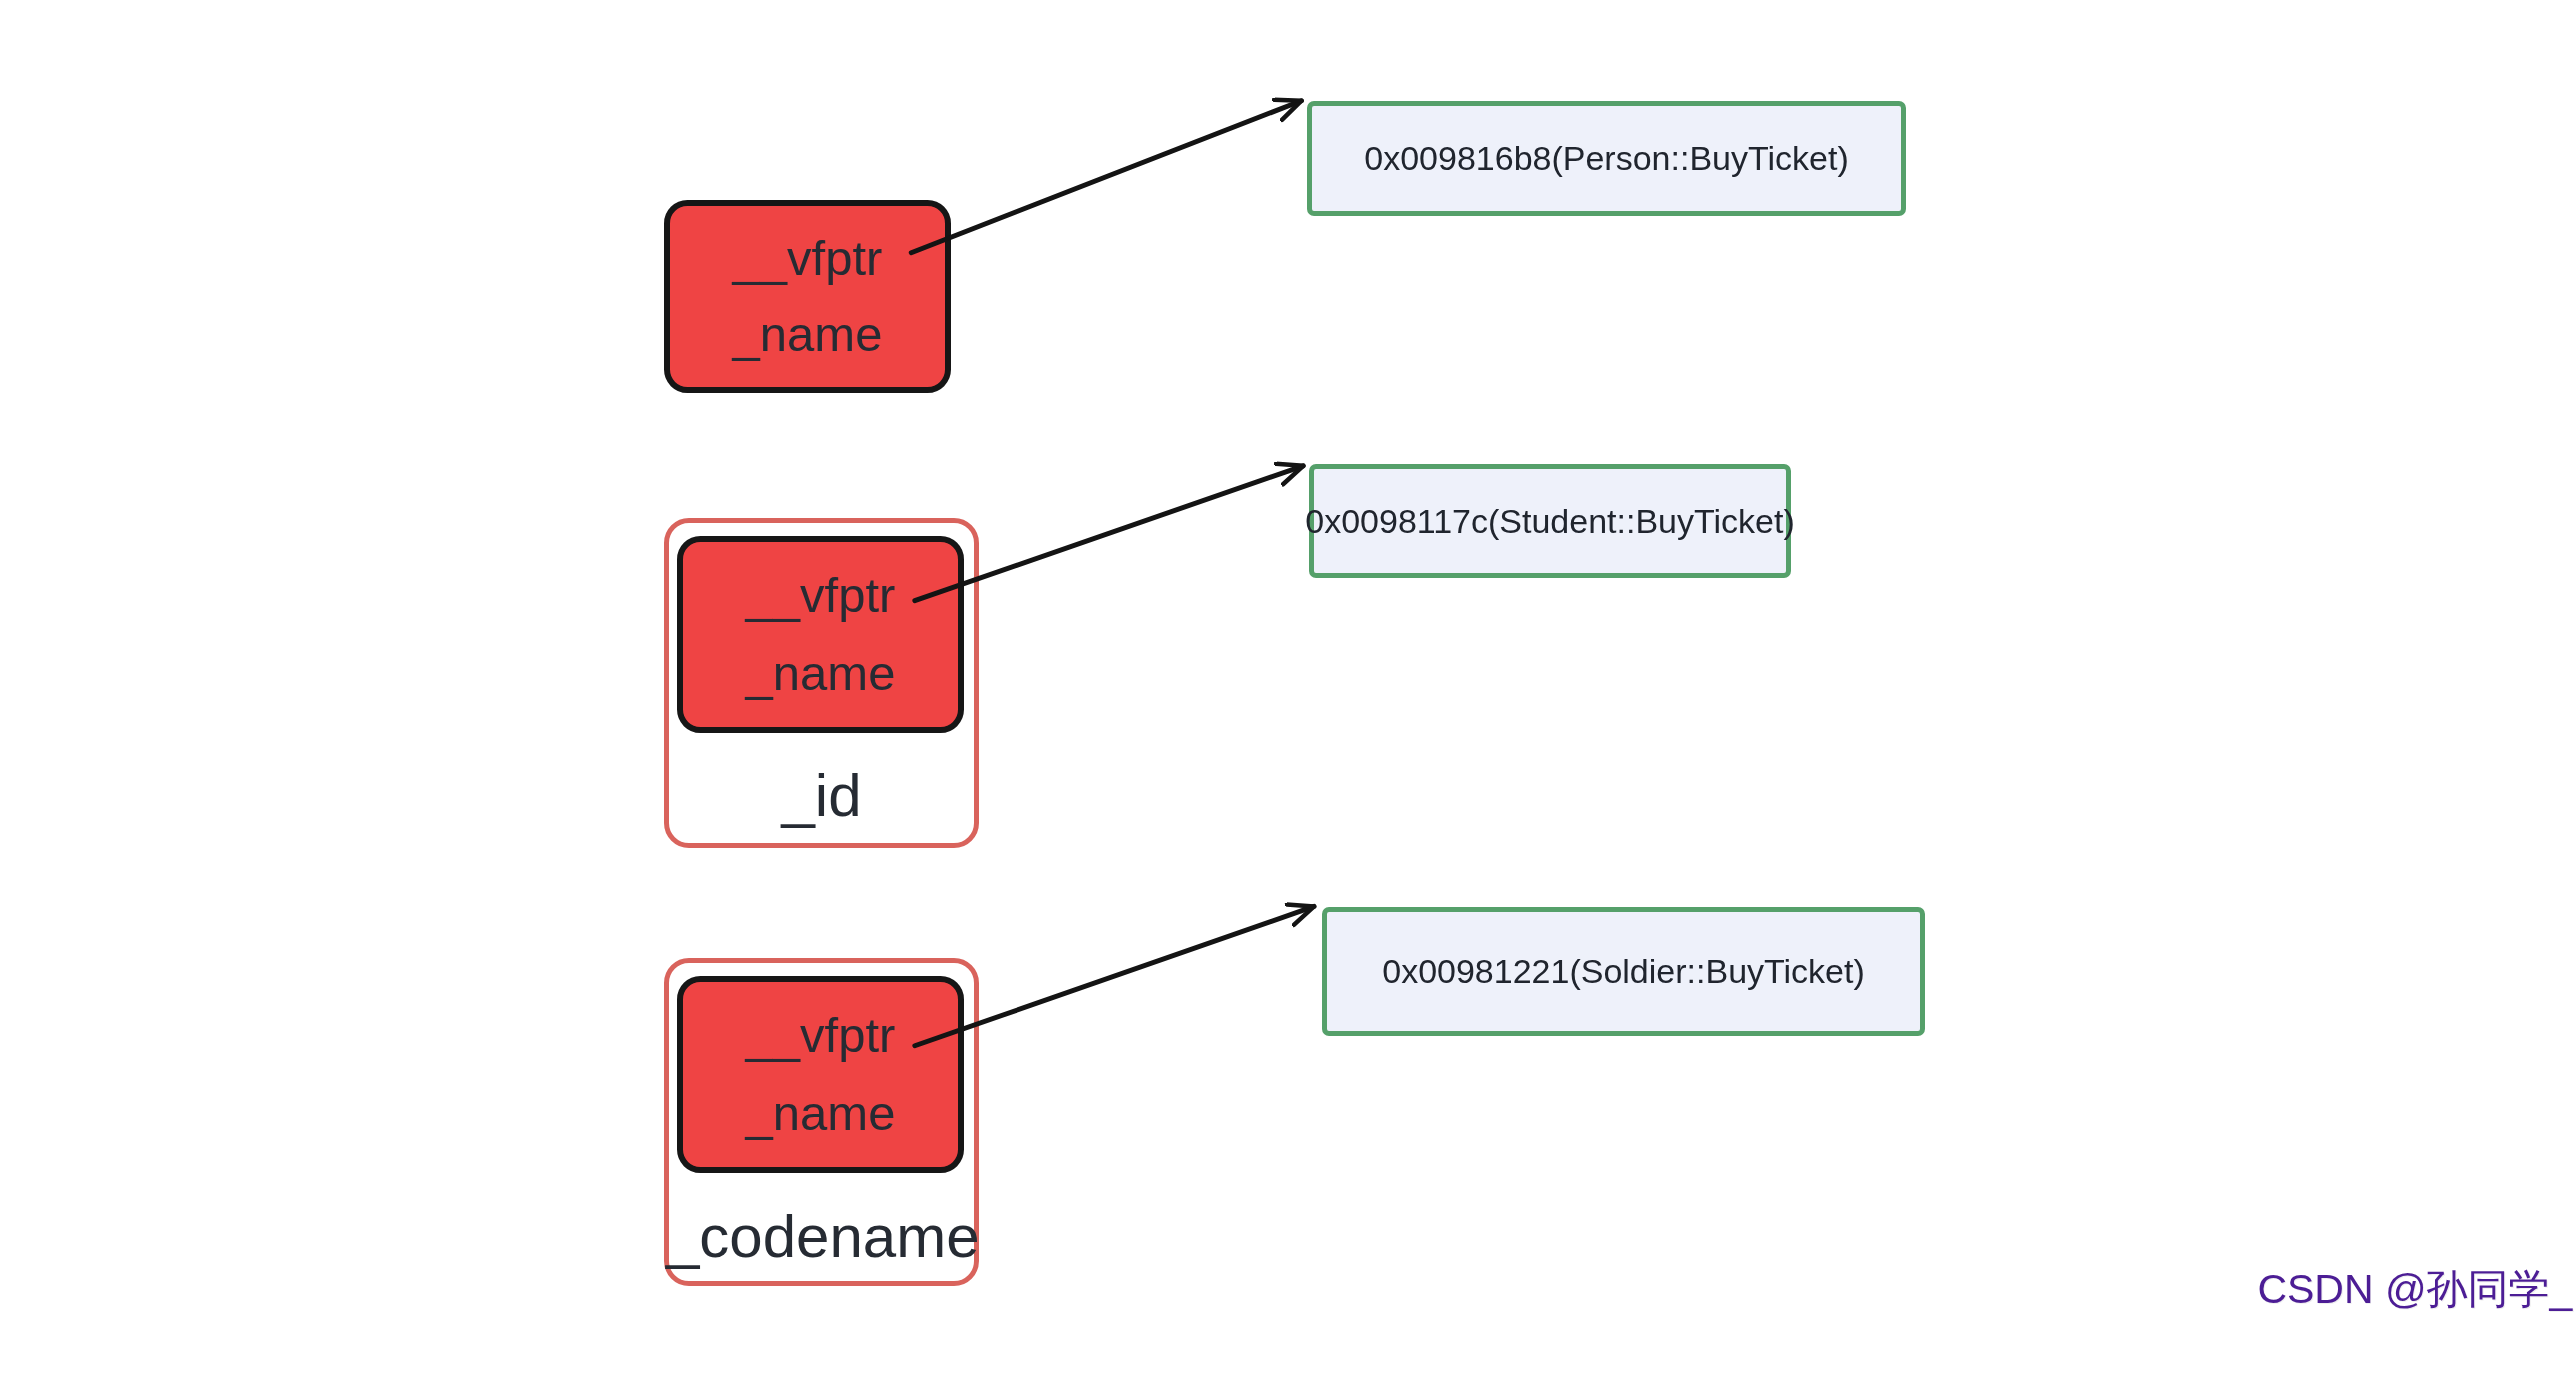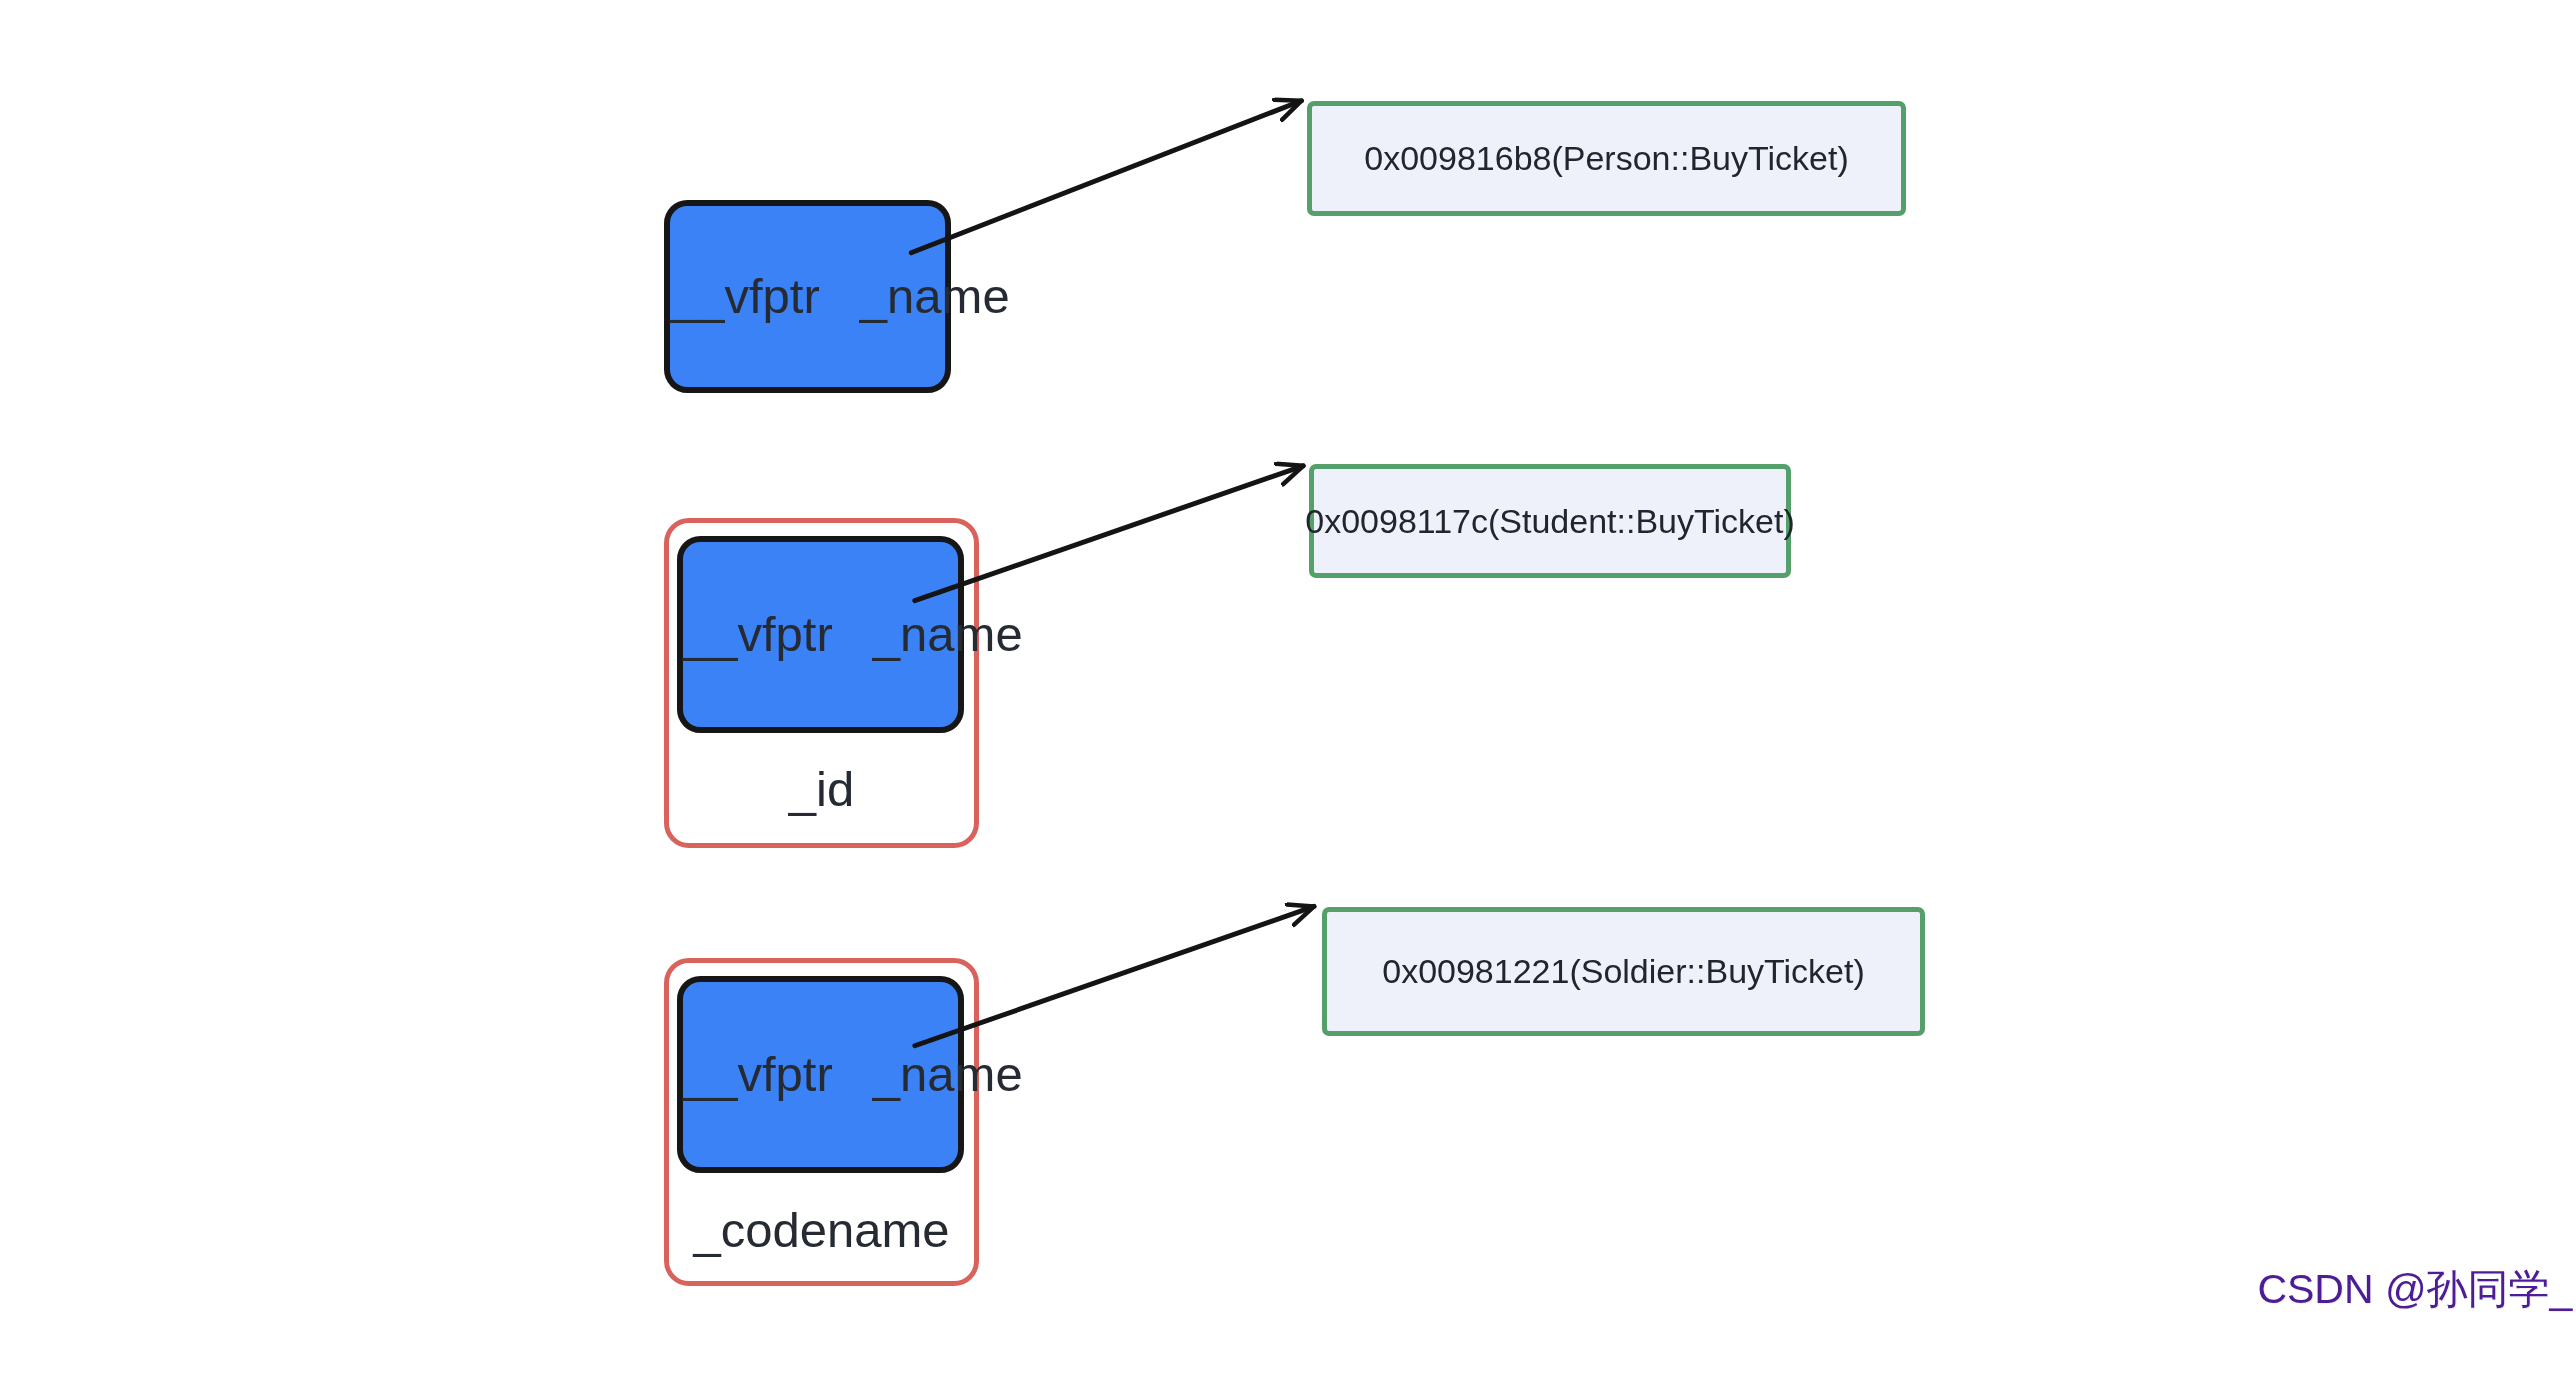--- a/index.html
+++ b/index.html
@@ -19,49 +19,48 @@
     left: 0; top: 0;
     width: 2576px;
     height: 1374px;
     z-index: 5;
     pointer-events: none;
   }
 
   
   .vbox {
     position: absolute;
-    background: #3b82f6;
+    background: #ef4444;
     border: 6.3px solid #161616;
     border-radius: 23.4px;
     display: flex;
-    flex-direction: row;
+    flex-direction: column;
     justify-content: space-evenly;
     align-items: center;
     z-index: 2;
-    gap: 40px;
   }
   .vbox .field {
     font-size: 49px;
     color: #262b33;
     line-height: 1.0;
     white-space: nowrap;
   }
 
   
   .redbox {
     position: absolute;
     background: #ffffff;
     border: 5.4px solid #d9635c;
     border-radius: 25px;
     z-index: 1;
   }
 
   .extra-field {
     position: absolute;
-    font-size: 49px;
+    font-size: 60px;
     color: #262b33;
     text-align: center;
     z-index: 2;
     white-space: nowrap;
   }
 
   
   .gbox {
     position: absolute;
     background: #eef1fa;

